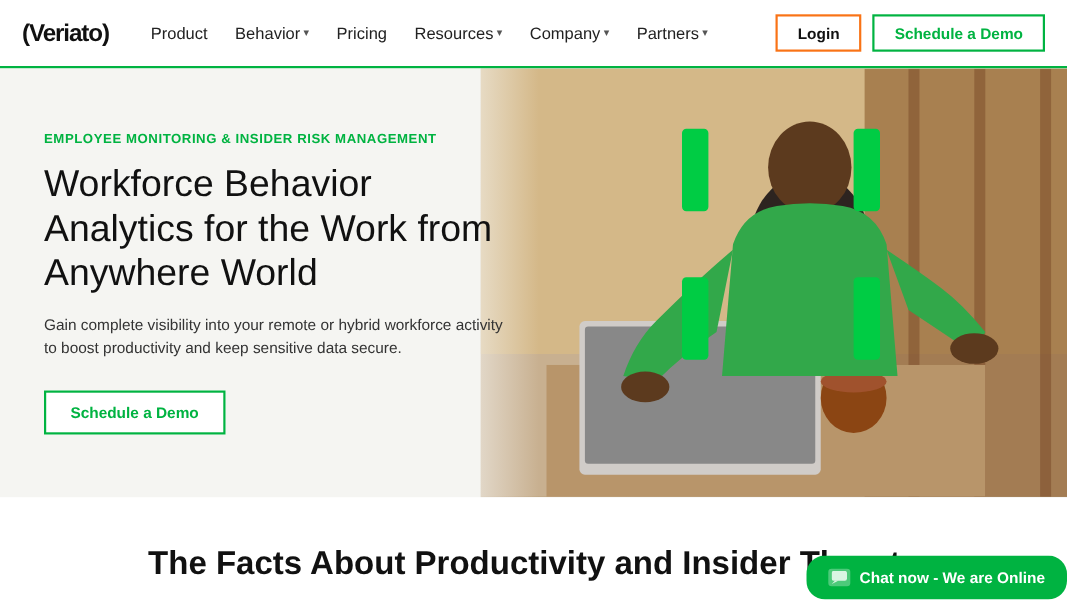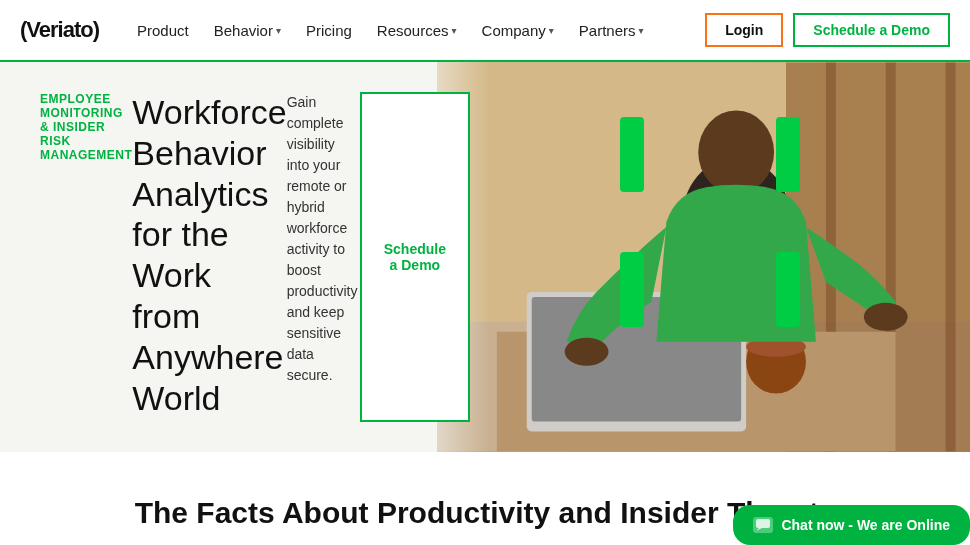--- a/index.html
+++ b/index.html
@@ -97,21 +97,21 @@
     }
 
     
     .hero-content {
       position: absolute;
       left: 20px;
       top: 0;
       width: 470px;
       height: 100%;
       display: flex;
-      flex-direction: row;
+      flex-direction: column;
       justify-content: center;
       padding: 30px 20px;
       z-index: 5;
       background: linear-gradient(to right, #f5f5f2 80%, transparent 100%);
     }
     .hero-eyebrow {
       font-size: 12px;
       font-weight: 700;
       color: #00b341;
       letter-spacing: 0.5px;

